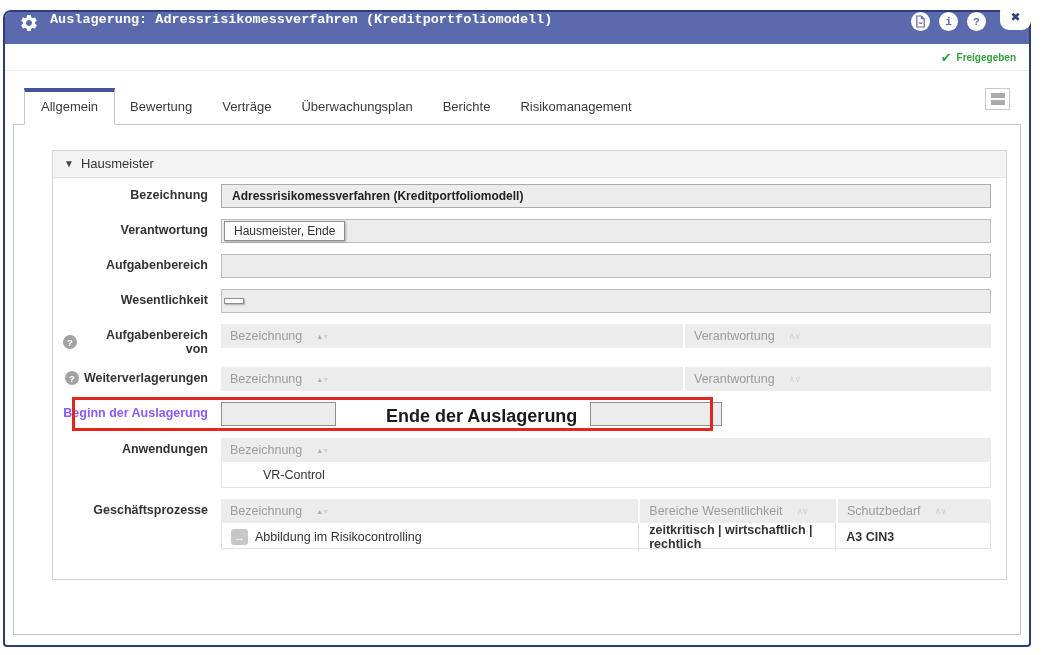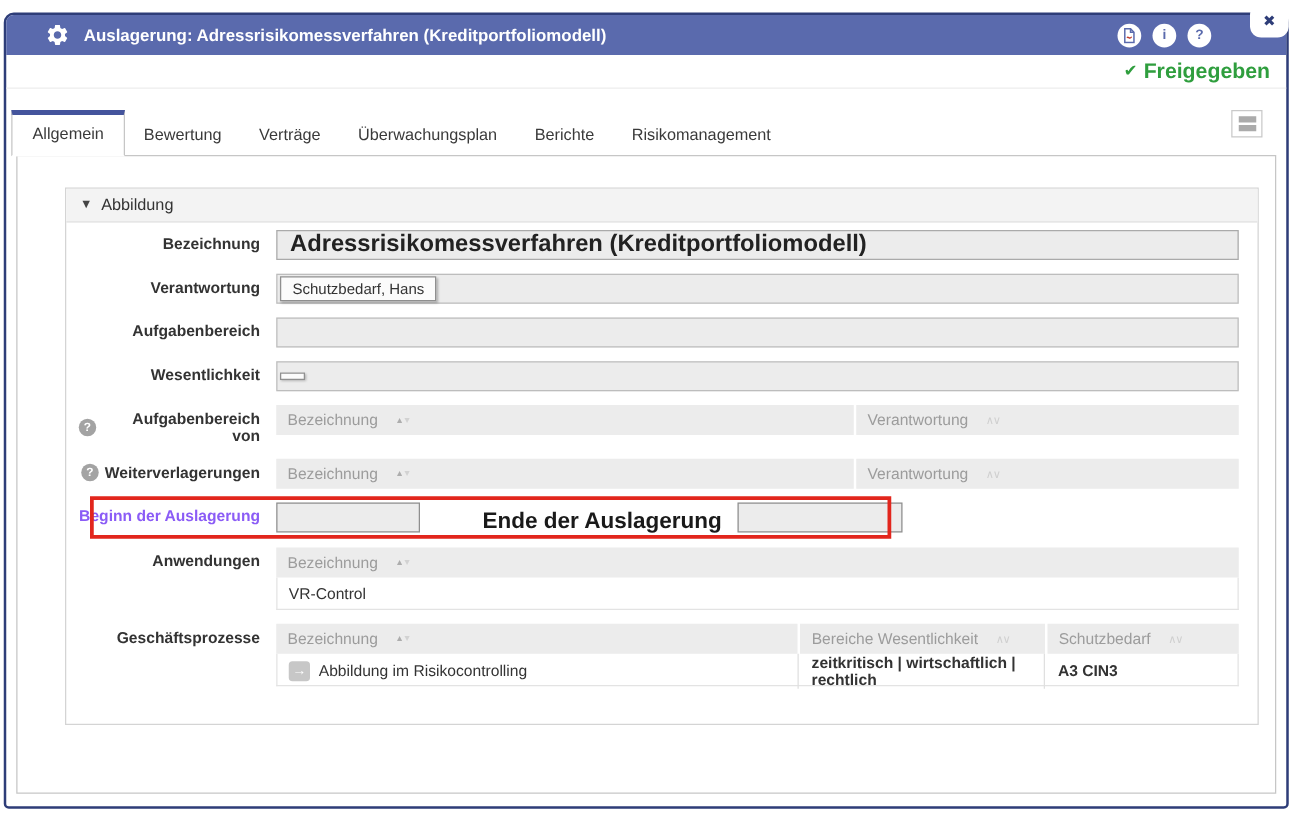--- a/index.html
+++ b/index.html
@@ -9,38 +9,38 @@
     --status-green:#2f9e3e;
     --annotation-red:#e2261d;
   }
   *{box-sizing:border-box;margin:0;padding:0;}
   html,body{width:1043px;height:655px;background:#fff;overflow:hidden;
     font-family:"Liberation Sans","DejaVu Sans",sans-serif;color:#333;}
   .window{position:absolute;left:3px;top:10px;width:1028px;height:637px;
     border:2px solid var(--window-border);border-radius:8px 8px 4px 4px;background:#fff;}
   
   .titlebar{height:32px;background:var(--titlebar);border-radius:6px 6px 0 0;
-    display:flex;align-items:center;padding:0 30px;}
+    display:flex;padding:0 13px;font-family:Liberation Mono, monospace;}
   .gear{width:21px;height:21px;display:flex;align-items:center;justify-content:center;}
   .title{color:#fff;font-weight:bold;font-size:13.5px;margin-left:11px;}
   .tb-icons{margin-left:auto;display:flex;gap:9px;margin-right:30px;}
   .circ{width:19px;height:19px;border-radius:50%;background:#fff;display:flex;
     align-items:center;justify-content:center;color:var(--titlebar);
     font-size:11px;font-weight:bold;cursor:pointer;}
   .closebtn{position:absolute;top:-9px;right:-2px;width:31px;height:27px;background:#fff;
     border-radius:9px;display:flex;align-items:center;justify-content:center;
     color:var(--window-border);font-size:12px;font-weight:bold;z-index:20;cursor:pointer;}
   
   .statusrow{height:27px;display:flex;align-items:center;justify-content:flex-end;
     padding-right:13px;border-bottom:1px solid #ededed;gap:5px;}
   .statusrow .check{color:var(--status-green);font-size:13px;}
-  .statusrow .stxt{color:var(--status-green);font-weight:bold;font-size:17px;}
+  .statusrow .stxt{color:var(--status-green);font-weight:bold;font-size:10px;}
   
   .tabzone{position:relative;margin-top:17px;}
-  .tabbar{display:flex;align-items:flex-end;padding-left:4px;position:relative;z-index:2;}
+  .tabbar{display:flex;align-items:center;padding-left:19px;position:relative;z-index:2;}
   .tab{padding:9px 15px 9px;font-size:13px;color:#3a3a3a;cursor:pointer;white-space:nowrap;}
   .tab.active{background:#fff;border:1px solid #c6c6c6;border-bottom:1px solid #fff;
     border-top:4px solid var(--tab-accent);margin-bottom:-1px;padding:7px 16px 10px;}
   .panelsbtn{position:absolute;right:19px;top:0;width:25px;height:22px;background:#fff;
     border:1px solid #c9c9c9;display:flex;flex-direction:column;align-items:center;
     justify-content:center;gap:2px;cursor:pointer;z-index:3;}
   .panelsbtn i{display:block;width:14px;height:5px;background:#ababab;}
   
   .content{margin:0 8px;border:1px solid #c6c6c6;height:511px;background:#fff;position:relative;}
   .groupbox{margin:25px 13px 0 38px;border:1px solid #d4d4d4;background:#fff;}
@@ -48,40 +48,40 @@
     font-size:13px;color:#333;cursor:pointer;display:flex;align-items:center;gap:7px;}
   .gheader .caret{font-size:10px;color:#444;}
   .gbody{padding:6px 15px 19px 10px;}
   
   .frow{display:flex;align-items:flex-start;margin-bottom:11px;}
   .flabel{width:145px;min-width:145px;text-align:right;margin-right:13px;padding-top:4px;
     font-size:12.5px;font-weight:600;color:#333;display:flex;justify-content:flex-end;
     align-items:center;gap:5px;}
   .fvalue{flex:1;}
   .box{height:24px;background:#ececec;border:1px solid #bdbdbd;display:flex;align-items:center;}
-  .box.boldval{font-weight:bold;font-size:19px;color:#222;padding:0 10px;border-color:#aaa;}
+  .box.boldval{font-weight:bold;font-size:12px;color:#222;padding:0 10px;border-color:#aaa;}
   .box.white{background:#fff;border-color:#c2c2c2;height:23px;}
   .chip{background:#fbfbfb;border:1px solid #8f8f8f;box-shadow:1px 1px 2px rgba(0,0,0,.28);
     margin-left:2px;padding:2px 9px;font-size:12px;color:#333;cursor:pointer;}
   .blurbar{width:72px;height:13px;border-radius:2px;filter:blur(2px);
     background:linear-gradient(90deg,#cdcdcd 0%,#bfbfbf 40%,#dcdcdc 75%,#cacaca 100%);}
   
   .thead{display:grid;gap:2px;height:24px;}
   .thead.two{grid-template-columns:60% 1fr;}
   .thead.one{grid-template-columns:1fr;}
   .thead.three{grid-template-columns:54.2% 25.4% 1fr;}
   .thcell{background:#ececec;color:#9c9c9c;font-size:12.5px;display:flex;
     align-items:center;padding:0 9px;gap:14px;cursor:pointer;}
   .sort{display:inline-flex;letter-spacing:-1px;}
   .sort .s1{font-style:normal;font-size:7px;color:#adadad;}
   .sort .s2{font-style:normal;font-size:7px;color:#d2d2d2;}
   .sort.chev .s1,.sort.chev .s2{font-size:9px;color:#cfcfcf;}
   .trow{display:grid;gap:2px;height:26px;border:1px solid #e3e3e3;border-top:none;
     font-size:12.5px;color:#333;background:#fff;cursor:pointer;}
-  .trow.one{grid-template-columns:1fr;}
+  .trow.one{grid-template-columns:1fr;padding-left:32px;}
   .trow.three{grid-template-columns:54.2% 25.4% 1fr;}
   .tcell{display:flex;align-items:center;padding:0 9px;gap:7px;}
   .trow.three .tcell + .tcell{border-left:1px solid #e0e0e0;margin-left:-2px;padding-left:10px;font-weight:bold;}
   .arrowico{width:17px;height:16px;background:#c7c7c7;border-radius:3px;color:#fff;
     display:flex;align-items:center;justify-content:center;font-size:11px;font-weight:bold;
     cursor:pointer;flex:0 0 17px;}
   .qico{width:14px;height:14px;border-radius:50%;background:#a3a3a3;color:#fff;
     font-size:9.5px;font-weight:bold;display:inline-flex;align-items:center;
     justify-content:center;cursor:pointer;flex:0 0 14px;}
   
@@ -135,36 +135,36 @@
       <div class="tab">Verträge</div>
       <div class="tab">Überwachungsplan</div>
       <div class="tab">Berichte</div>
       <div class="tab">Risikomanagement</div>
     </div>
 
     <div class="content">
       <div class="groupbox">
         <div class="gheader">
           <span class="caret">▼</span>
-          <span>Abbildung</span>
+          <span>Hausmeister</span>
         </div>
         <div class="gbody">
 
           <div class="frow">
             <div class="flabel">Bezeichnung</div>
             <div class="fvalue">
                 <div class="box boldval">Adressrisikomessverfahren (Kreditportfoliomodell)</div>
               </div>
           </div>
 
           <div class="frow">
             <div class="flabel">Verantwortung</div>
             <div class="fvalue">
                 <div class="box">
-              <span class="chip">Schutzbedarf, Hans</span>
+              <span class="chip">Hausmeister, Ende</span>
             </div>
               </div>
           </div>
 
           <div class="frow">
             <div class="flabel">Aufgabenbereich</div>
             <div class="fvalue">
                 <div class="box"></div>
               </div>
           </div>

